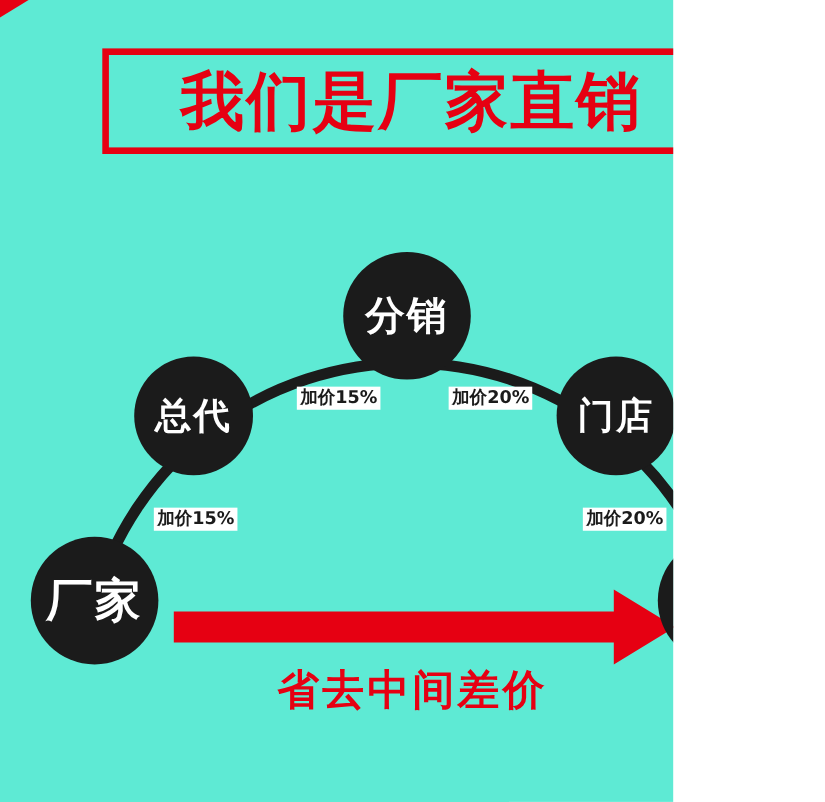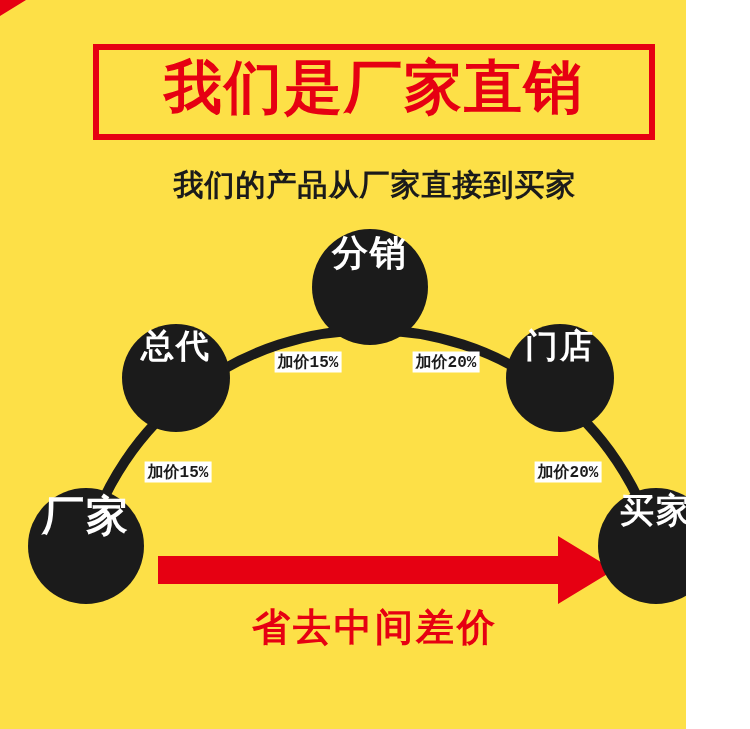--- a/index.html
+++ b/index.html
@@ -8,25 +8,24 @@
     --orange: #ef8200;
   }
   * { margin: 0; padding: 0; box-sizing: border-box; }
   html, body { background: #ffffff; }
   body {
     font-family: "DejaVu Sans", "Liberation Sans", sans-serif;
     width: 750px;
   }
   .canvas {
     position: relative;
-    width: 686px;
+    width: 612px;
     height: 729px;
-    background: #fde047;
+    background: #5eead4;
     overflow: hidden;
-    font-family: Liberation Mono, monospace;
   }
   .decor-svg {
     position: absolute;
     left: 0; top: 0;
     width: 750px; height: 729px;
     pointer-events: none;
   }
   .corner-left { fill: var(--red); }
   .corner-right { fill: var(--orange); }
   .arc-path {
@@ -64,20 +63,21 @@
     letter-spacing: 1px;
   }
 
   .node {
     position: absolute;
     background: var(--black);
     border-radius: 50%;
     color: #ffffff;
     font-weight: bold;
     display: flex;
+    align-items: center;
     justify-content: center;
     letter-spacing: 2px;
   }
   .node-factory      { left: 28px;  top: 488px; width: 116px; height: 116px; font-size: 42px; }
   .node-agent        { left: 122px; top: 324px; width: 108px; height: 108px; font-size: 33px; }
   .node-distribution { left: 312px; top: 229px; width: 116px; height: 116px; font-size: 36px; }
   .node-store        { left: 506px; top: 324px; width: 108px; height: 108px; font-size: 33px; }
   .node-buyer        { left: 598px; top: 488px; width: 116px; height: 116px; font-size: 34px; }
 
   .markup-label {
@@ -131,21 +131,20 @@
 
     <path class="arc-path" d="M 86 546 A 296 296 0 0 1 656 546"></path>
 
     <polygon class="savings-arrow" points="158,556 558,556 558,536 614,570 558,604 558,584 158,584"></polygon>
   </svg>
 
   <div class="title-box">
     <span class="title-text">我们是厂家直销</span>
   </div>
 
-  <div class="subtitle">我们的产品从厂家直接到买家</div>
 
   <div class="node node-factory">
     <span>厂家</span>
   </div>
   <div class="node node-agent">
     <span>总代</span>
   </div>
   <div class="node node-distribution">
     <span>分销</span>
   </div>

